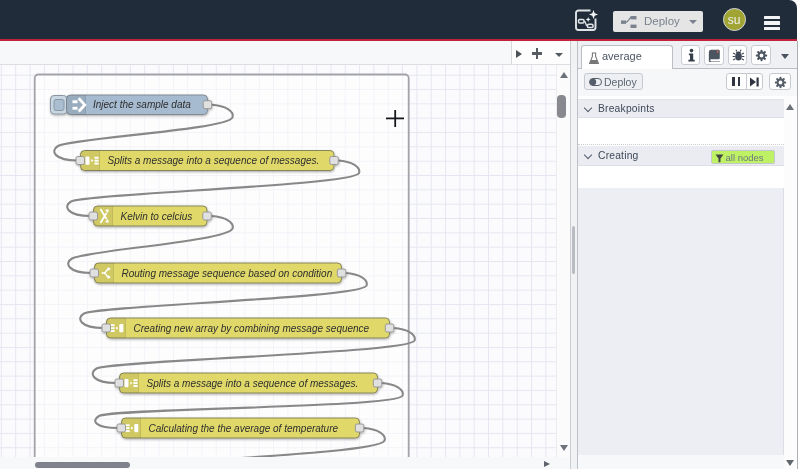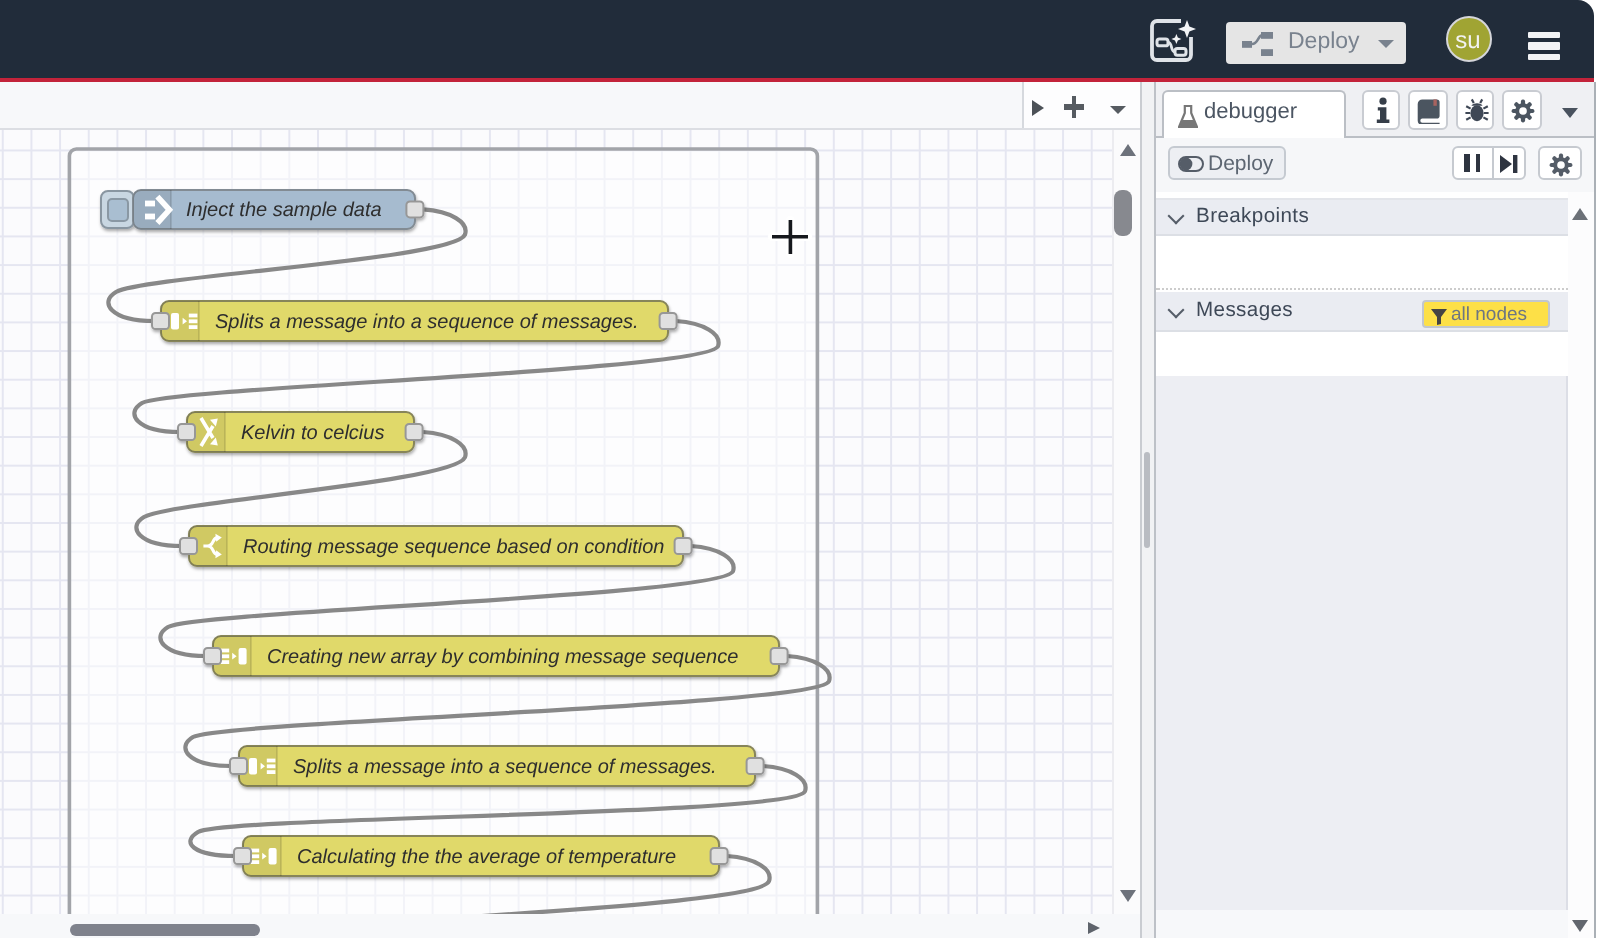--- a/index.html
+++ b/index.html
@@ -95,21 +95,21 @@
 #sec-break { left:578px; top:99px; width:206px; height:18.5px; background:#eaecf2;
   border-top:1px solid #e3e5ea; border-bottom:1px solid #dcdfe5; }
 #sec-break-white { left:578px; top:118.5px; width:206px; height:26px; background:#fff;
   border-bottom:1px dotted #ccc; }
 #sec-msg { left:578px; top:145.5px; width:206px; height:20.5px; background:#eaecf2;
   border-bottom:1px solid #dcdfe5; }
 .sechdr { font-size:10.3px; font-weight:normal; color:#3e4857; letter-spacing:0.2px; }
 #msg-white { left:578px; top:166px; width:206px; height:22px; background:#fff; }
 #msg-area { left:578px; top:188px; width:206px; height:267px; background:#edeef3; border-right:1px solid #dcdee6; }
 #msg-bottom { left:578px; top:455px; width:206px; height:14px; background:#f7f8fa; }
-#allnodes { left:711px; top:149.5px; width:64px; height:14.5px; background:#fde047;
+#allnodes { left:711px; top:149.5px; width:64px; height:14.5px; background:#bef264;
   border:1px solid #c2c7cd; border-radius:2px; }
 #allnodes .txt { position:absolute; left:13.5px; top:1.8px; font-size:9.5px; color:#6e7681; }
 
 
 #sb-gutter { left:784px; top:96px; width:13px; height:373px; background:#fcfcfd; }
 #sbg-up { left:785.5px; top:103.5px; width:0; height:0;
   border-left:4.3px solid transparent; border-right:4.3px solid transparent;
   border-bottom:6.5px solid #6b7077; }
 #sbg-down { left:785.8px; top:460px; width:0; height:0;
   border-left:4.3px solid transparent; border-right:4.3px solid transparent;
@@ -296,21 +296,21 @@
   <div id="divider" class="abs"></div>
   <div id="div-handle" class="abs"></div>
 
   <div id="sidebar" class="abs"></div>
   <div id="sb-tabbar" class="abs"></div>
   <div id="sb-tab" class="abs">
     <svg style="position:absolute;left:7px;top:6px" width="10" height="13" viewBox="0 0 10 13">
       <path d="M3.4,1 L6.6,1 L6.6,4.5 L9.5,11.5 L0.5,11.5 L3.4,4.5 Z" fill="none" stroke="#777" stroke-width="1.1"></path>
       <path d="M2.2,8 L7.8,8 L9,11 L1,11 Z" fill="#777"></path>
     </svg>
-    <span class="txt">debugger</span>
+    <span class="txt">average</span>
   </div>
   <div class="abs sbbtn" style="left:680.5px">
     <svg style="position:absolute;left:3.2px;top:2.2px" width="13" height="14" viewBox="0 0 13 14">
       <g fill="#363e49">
         <circle cx="6.5" cy="2.6" r="1.8"></circle>
         <path d="M3.9,5.6 h4.3 v6.2 h1.5 v1.7 H3.4 v-1.7 h1.6 V7.3 H3.9 z"></path>
       </g>
     </svg>
   </div>
   <div class="abs sbbtn" style="left:704px">
@@ -372,21 +372,21 @@
     <path d="M1,0.5 L7,5 L1,9.5 Z" fill="#2e3440"></path>
     <rect x="7.5" y="0.5" width="2.2" height="9" fill="#2e3440"></rect>
   </svg>
 
   <div id="sec-break" class="abs"></div>
   <div class="abs chev" style="left:585px;top:105px"></div>
   <div class="abs sechdr" style="left:598px;top:102.5px">Breakpoints</div>
   <div id="sec-break-white" class="abs"></div>
   <div id="sec-msg" class="abs"></div>
   <div class="abs chev" style="left:585px;top:152px"></div>
-  <div class="abs sechdr" style="left:598px;top:149.5px">Messages</div>
+  <div class="abs sechdr" style="left:598px;top:149.5px">Creating</div>
   <div id="allnodes" class="abs">
     <svg style="position:absolute;left:3px;top:3px" width="9" height="9" viewBox="0 0 9 9">
       <path d="M0.5,0.5 L8.5,0.5 L5.5,4.5 L5.5,8 L3.5,8.5 L3.5,4.5 Z" fill="#444"></path>
     </svg>
     <span class="txt">all nodes</span>
   </div>
   <div id="msg-white" class="abs"></div>
   <div id="msg-area" class="abs"></div>
   <div id="msg-bottom" class="abs"></div>
 

